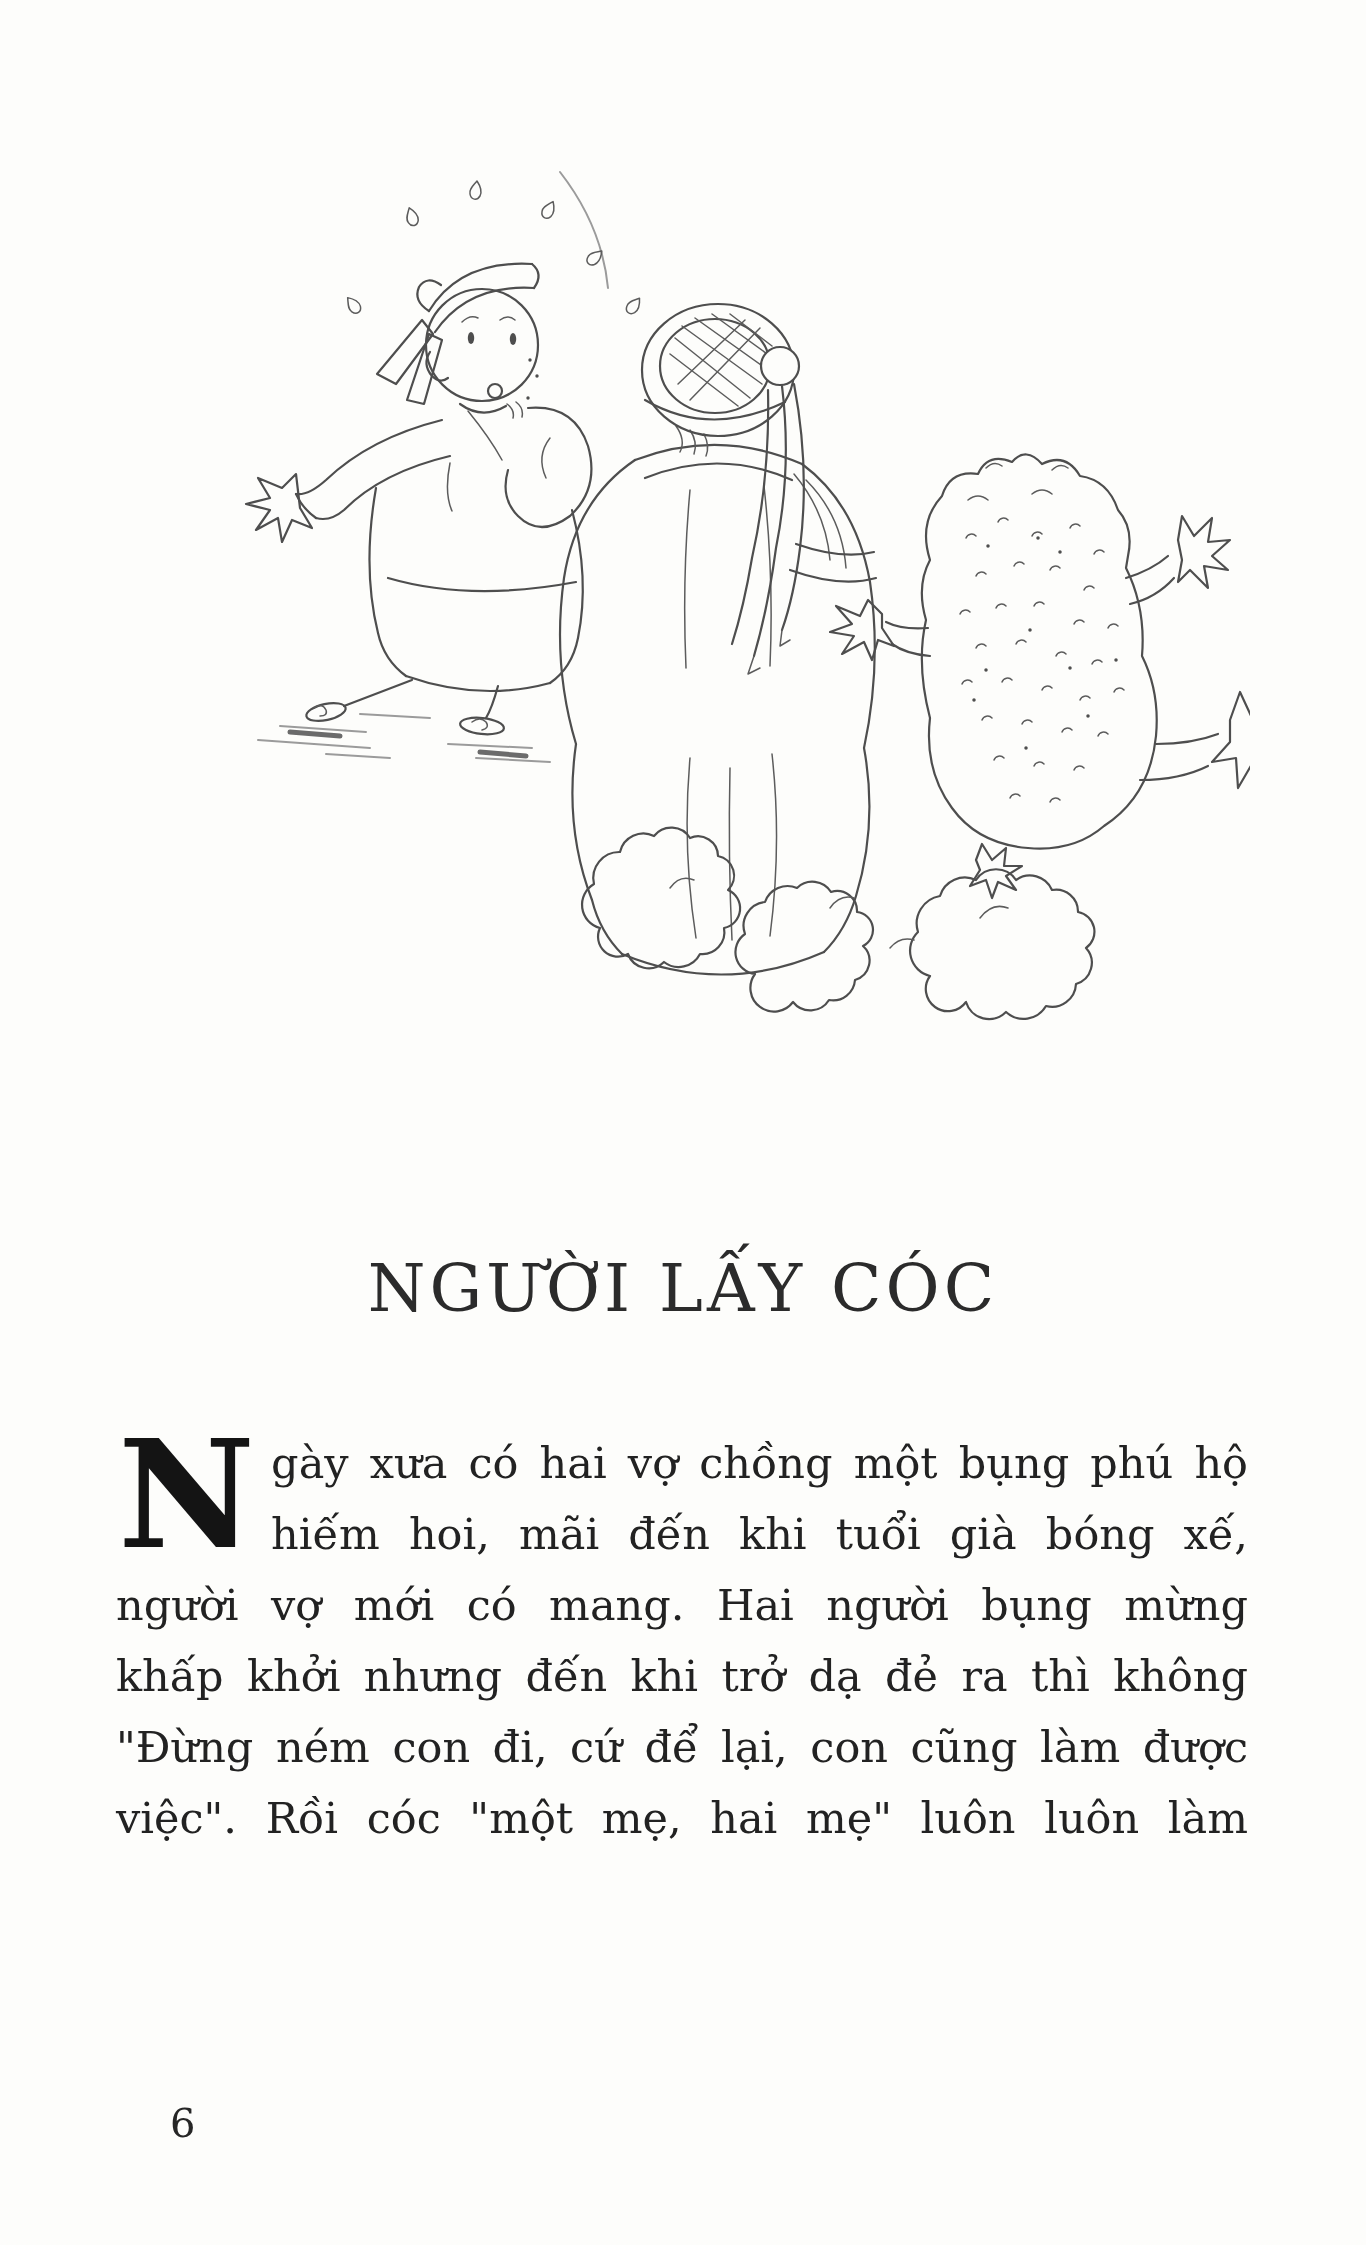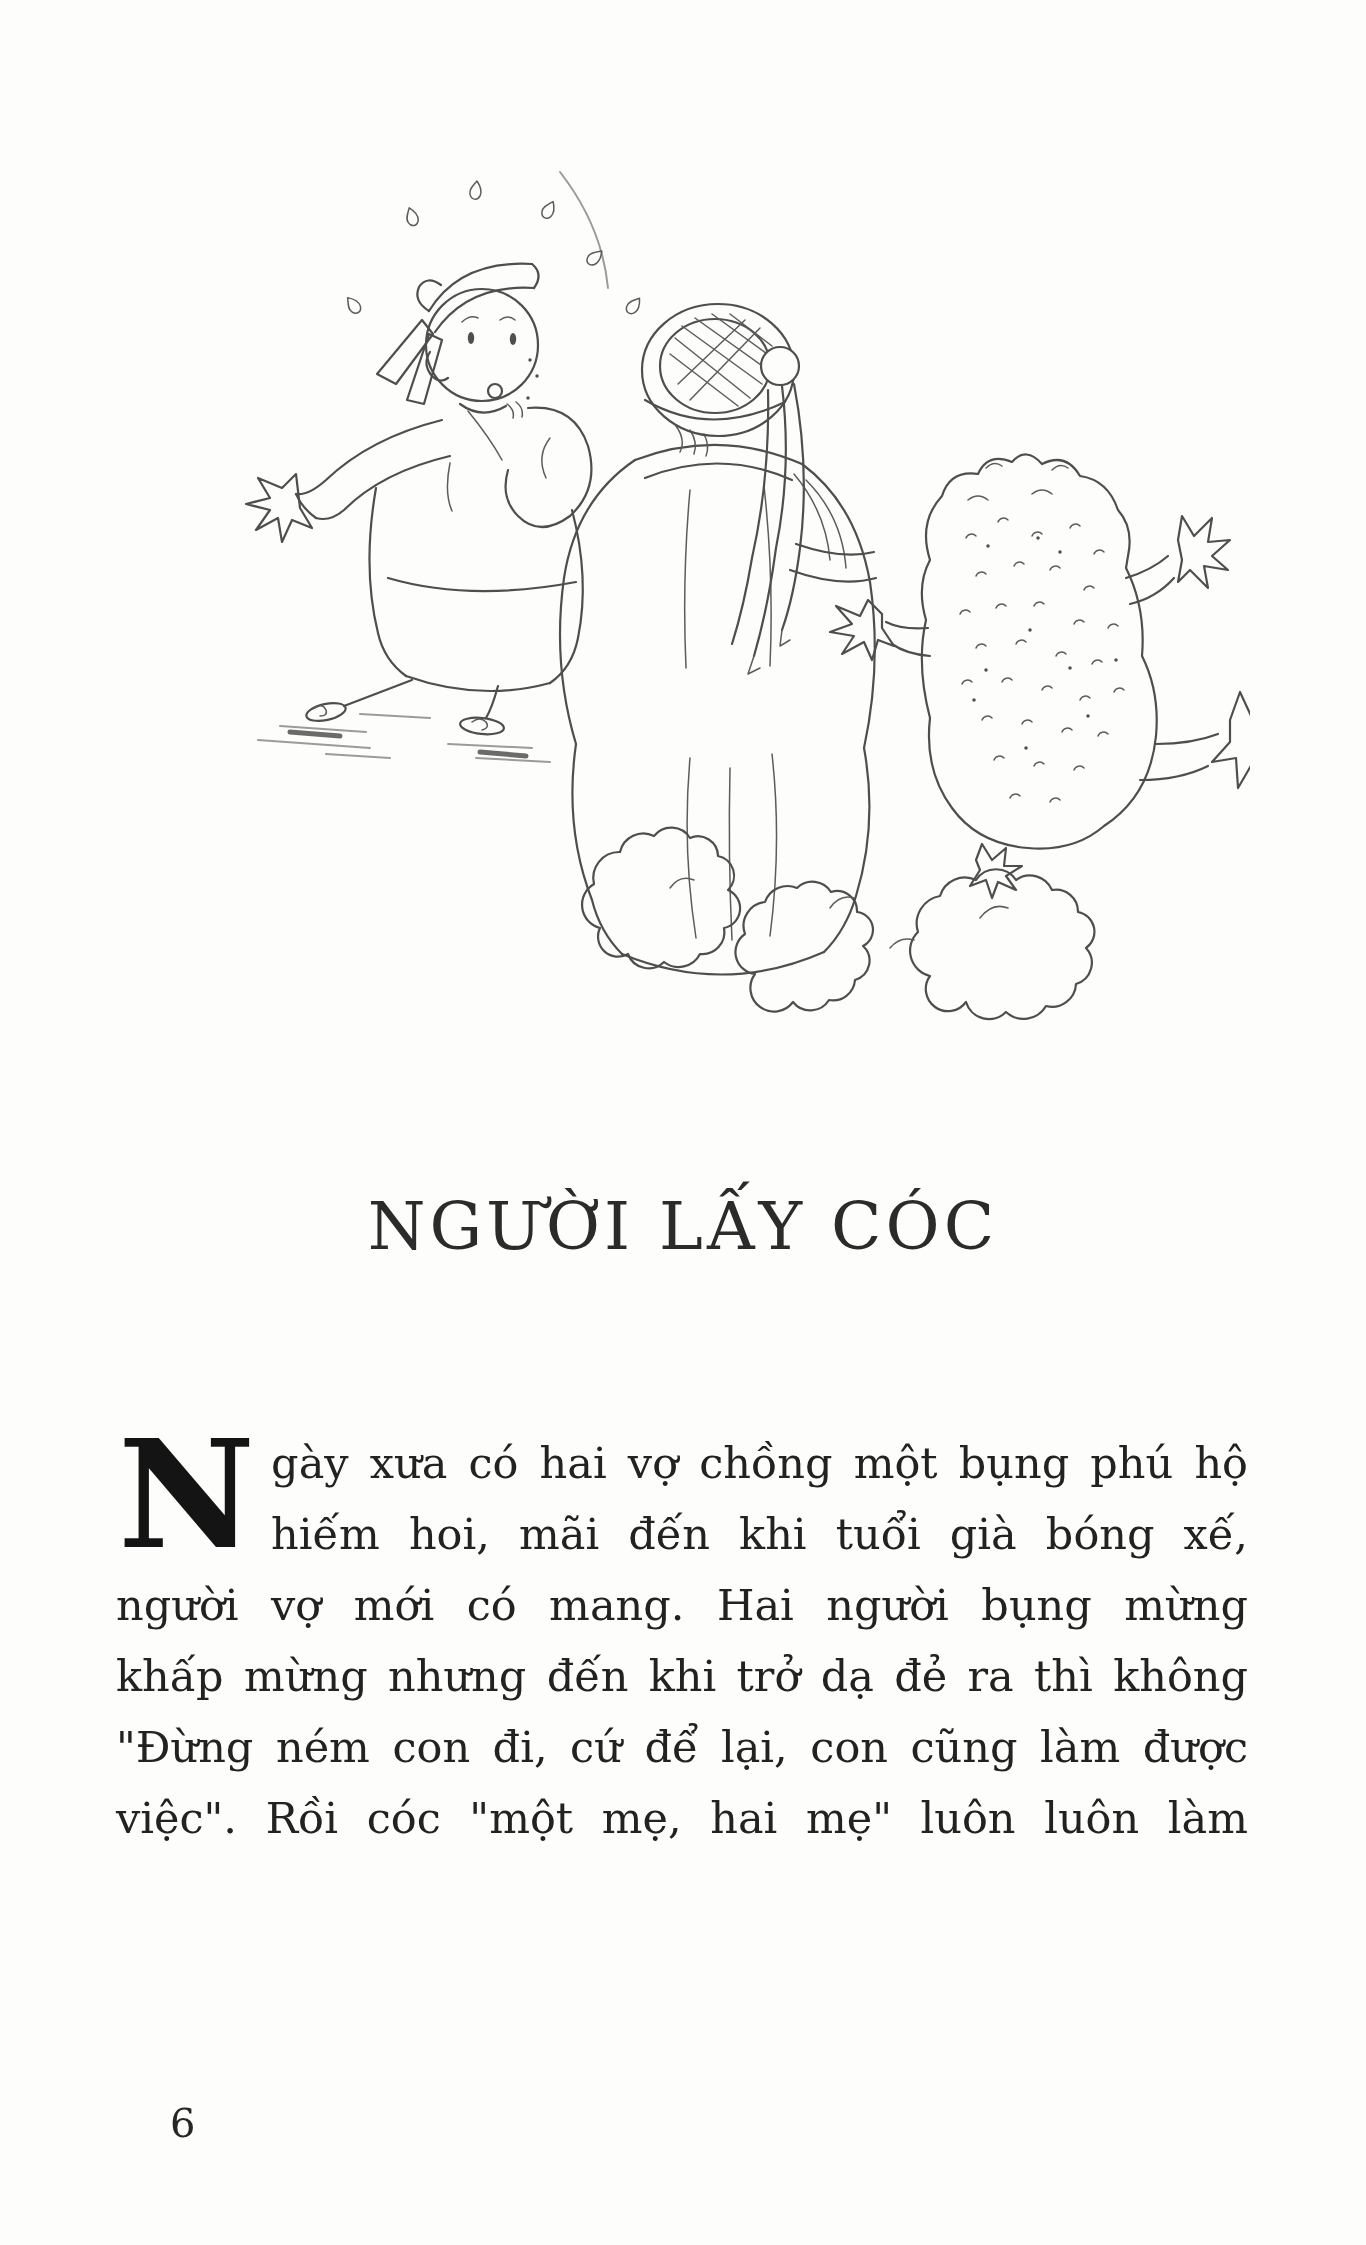--- a/index.html
+++ b/index.html
@@ -9,21 +9,21 @@
     font-family:"DejaVu Serif","Liberation Serif",serif;color:#1e1e1e;
   }
   .illustration{position:absolute;left:130px;top:108px;width:1120px;height:922px;}
   .ink{stroke:#4e4e4e;fill:none;stroke-width:2.2;stroke-linecap:round;stroke-linejoin:round;}
   .ink-thin{stroke:#5c5c5c;fill:none;stroke-width:1.5;stroke-linecap:round;stroke-linejoin:round;}
   .ink-light{stroke:#9b9b9b;fill:none;stroke-width:2;stroke-linecap:round;stroke-linejoin:round;}
   .ink-heavy{stroke:#6b6b6b;fill:none;stroke-width:5;stroke-linecap:round;}
   .ink-fill{fill:#4e4e4e;stroke:none;}
   .white-fill{fill:#fdfdfb;}
   .story-title{
-    position:absolute;top:1188px;left:0;width:100%;text-align:center;
+    position:absolute;top:1250px;left:0;width:100%;text-align:center;
     font-size:66px;letter-spacing:4px;color:#2b2b2b;white-space:nowrap;
   }
   .body-text{
     position:absolute;top:1428px;left:116px;width:1132px;
     font-size:43px;line-height:71px;color:#222;word-spacing:5px;
   }
   .drop-cap{
     float:left;font-size:150px;line-height:112px;height:132px;
     padding:10px 16px 0 2px;font-weight:bold;color:#141414;
   }
@@ -193,20 +193,20 @@
     </svg>
   </div>
 
   <div class="story-title">NGƯỜI LẤY CÓC</div>
 
   <div class="body-text">
     <span class="drop-cap">N</span>
     <div class="line">gày xưa có hai vợ chồng một bụng phú hộ</div>
     <div class="line">hiếm hoi, mãi đến khi tuổi già bóng xế,</div>
     <div class="line">người vợ mới có mang. Hai người bụng mừng</div>
-    <div class="line">khấp mừng nhưng đến khi trở dạ đẻ ra thì không</div>
+    <div class="line">khấp khởi nhưng đến khi trở dạ đẻ ra thì không</div>
     <div class="line">"Đừng ném con đi, cứ để lại, con cũng làm được</div>
     <div class="line">việc". Rồi cóc "một mẹ, hai mẹ" luôn luôn làm</div>
   </div>
 
   <div class="page-number">6</div>
 
 </div>
 
 </body></html>

